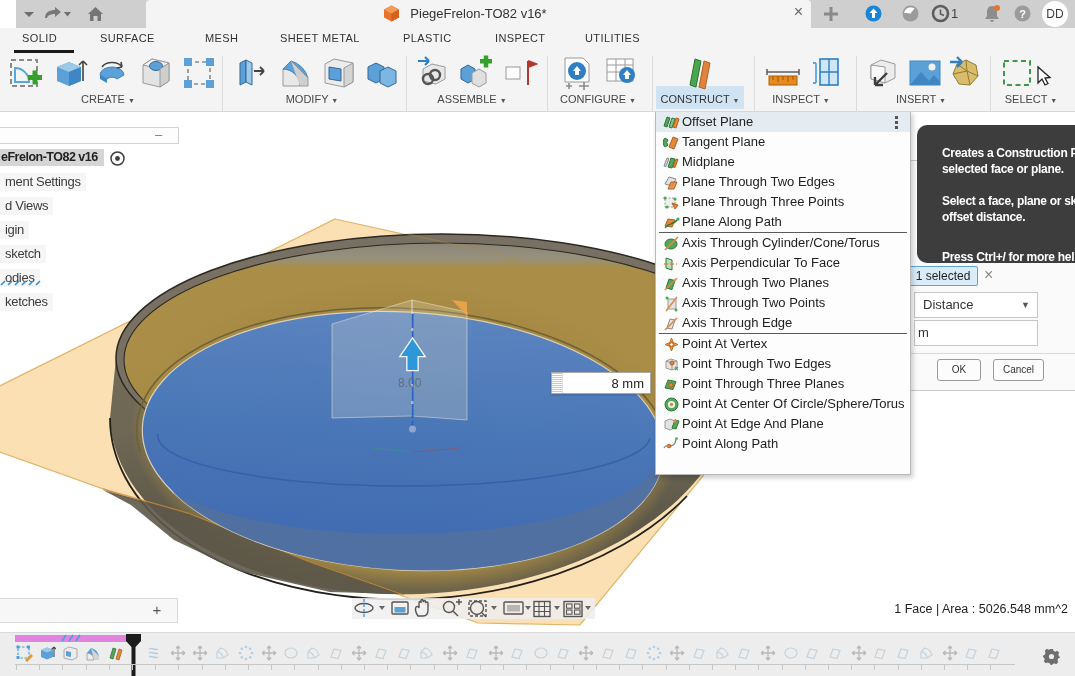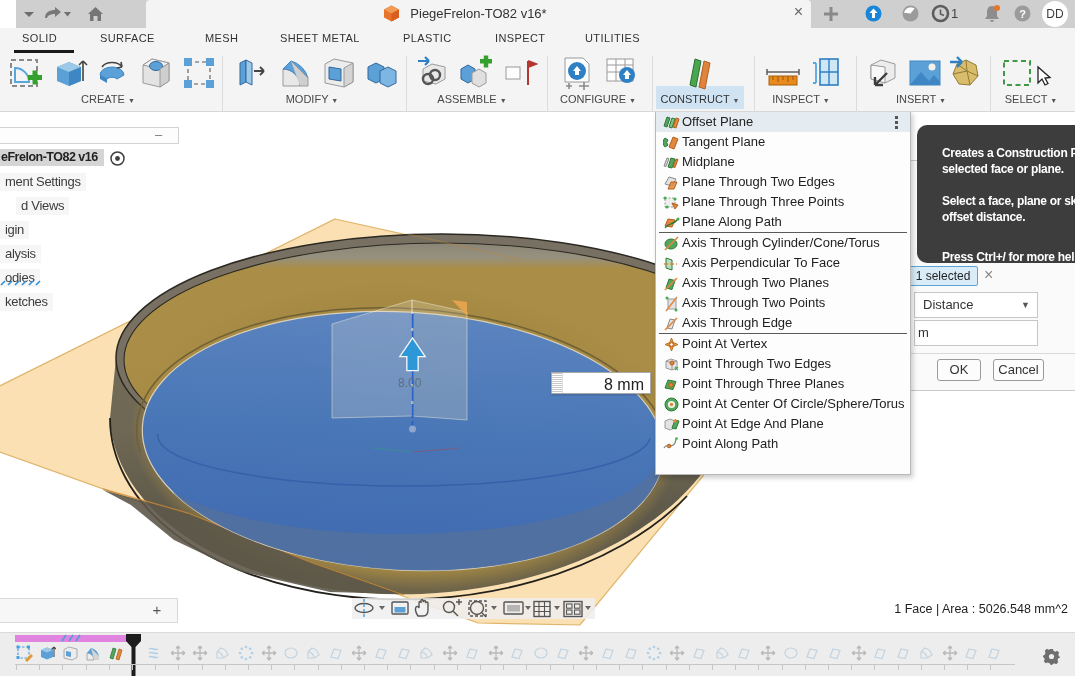--- a/index.html
+++ b/index.html
@@ -31,21 +31,21 @@
     padding:1px 5px 2px 5px; white-space:nowrap; letter-spacing:-0.3px; }
   #brhead { position:absolute; left:-4px; top:127px; width:183px; height:17px; background:#fdfdfd;
     border:1px solid #d2d2d2; }
   #brfoot { position:absolute; left:-4px; top:598px; width:182px; height:25px; background:#f7f7f7;
     border:1px solid #d8d8d8; }
 
   #mmbox { position:absolute; left:551px; top:372px; width:100px; height:22px; background:#fff;
     border:1px solid #a9a9a9; box-shadow:0 1px 2px rgba(0,0,0,0.18); }
   #mmbox .grip { position:absolute; left:0; top:0; width:11px; height:20px;
     background:repeating-linear-gradient(0deg,#fff 0 1px,#c9c9c9 1px 2px); border-right:1px solid #ddd; }
-  #mmbox .val { position:absolute; right:6px; top:3px; font-size:16px; color:#222; }
+  #mmbox .val { position:absolute; right:6px; top:3px; font-size:13px; color:#222; }
 
   #navbar { position:absolute; left:352px; top:598px; width:243px; height:21px;
     background:rgba(238,238,238,0.85); }
   #statustext { position:absolute; right:7px; top:602px; font-size:12.5px; color:#1f1f1f; }
 
   
   #menu { position:absolute; left:655px; top:111px; width:256px; height:364px; background:#fdfdfd;
     border:1px solid #b9b9b9; box-shadow:2px 3px 5px rgba(0,0,0,0.2); }
   .mi { position:relative; height:20px; line-height:20px; font-size:13px; color:#222;
     padding-left:26px; white-space:nowrap; }
@@ -62,21 +62,21 @@
     border:1px solid #5aa4d3; border-radius:2px; font-size:12px; color:#222; text-align:center;
     line-height:18px; }
   #chipx { position:absolute; left:984px; top:266px; color:#888; font-size:16px; }
   .dfield { position:absolute; left:8px; width:124px; height:26px; background:#fff;
     border:1px solid #c6c6c6; font-size:13px; color:#333; line-height:24px; padding-left:8px; }
   #ddist { top:131px; }
   #ddist .car { position:absolute; right:7px; top:0px; font-size:9px; color:#555; }
   #dval { top:159px; padding-left:3px; }
   #ddivider { position:absolute; left:0px; top:192px; width:175px; height:1px; background:#d9d9d9; }
   .dbtn { position:absolute; top:198px; height:22px; background:#fcfcfc; border:1px solid #9b9b9b;
-    border-radius:3px; font-size:13px; color:#333; text-align:center; line-height:20px; }
+    border-radius:3px; font-size:10px; color:#333; text-align:center; line-height:20px; }
   #okbtn { left:31px; width:44px; }
   #cancelbtn { left:87px; width:51px; }
 
   
   #tooltip { position:absolute; left:917px; top:125px; width:300px; height:138px; background:#3d3d3d;
     border-radius:10px; color:#fff; font-size:12px; font-weight:bold; padding:20px 0 0 25px;
     line-height:16px; letter-spacing:-0.3px; }
   #tooltip .gap { height:16px; }
   #tooltip .gap2 { height:24px; }
 
@@ -160,23 +160,23 @@
   <div id="browser">
     <div id="brhead">
         <div class="abs" style="left:158px;top:-1px;width:10px;height:15px;color:#777;font-size:13px;">–</div>
       </div>
     <div class="britem" style="left:0;top:149px;background:#d5d5d5;font-weight:bold;color:#222;width:104px;padding-left:1px;padding-right:0;overflow:hidden;font-size:12.5px;letter-spacing:-0.5px;">eFrelon-TO82 v16</div>
     <svg class="abs" style="left:109px;top:150px;" width="17" height="17" viewBox="0 0 17 17">
       <circle cx="8.5" cy="8.5" r="6.5" fill="none" stroke="#3f3f3f" stroke-width="1.5"></circle>
       <circle cx="8.5" cy="8.5" r="2.4" fill="#3f3f3f"></circle>
     </svg>
     <div class="britem" style="left:0;top:173px;text-align:right;">ment Settings</div>
-    <div class="britem" style="left:16px;top:197px;">d Views</div>
+    <div class="britem" style="left:0;top:197px;">d Views</div>
     <div class="britem" style="left:0;top:221px;">igin</div>
-    <div class="britem" style="left:0;top:245px;">alysis</div>
+    <div class="britem" style="left:0;top:245px;">sketch</div>
     <div class="britem" style="left:0;top:269px;">odies</div>
     <svg class="abs" style="left:0px;top:279px;" width="44" height="8" viewBox="0 0 44 8">
       <path d="M1,6 L5,2 M8,6 L12,2 M15,6 L19,2 M22,6 L26,2 M29,6 L33,2 M36,6 L40,2" stroke="#2f8fd8" stroke-width="1.6"></path>
     </svg>
     <div class="britem" style="left:0;top:293px;">ketches</div>
     <div id="brfoot">
         <div class="abs" style="left:152px;top:2px;width:16px;height:16px;color:#555;font-size:15px;text-align:center;">+</div>
       </div>
   </div>
 

